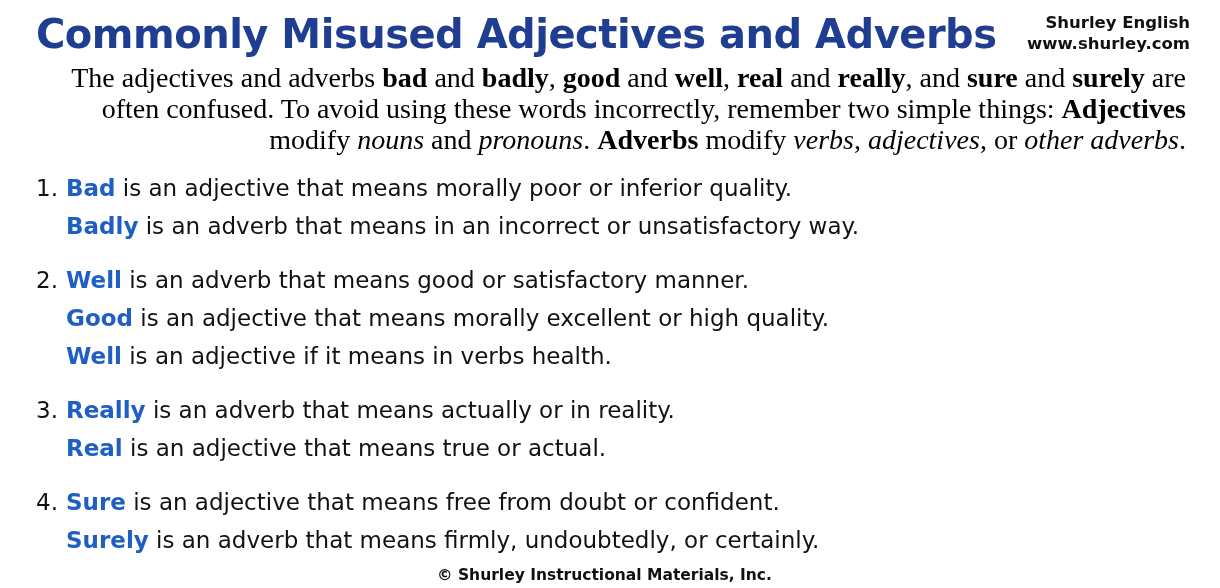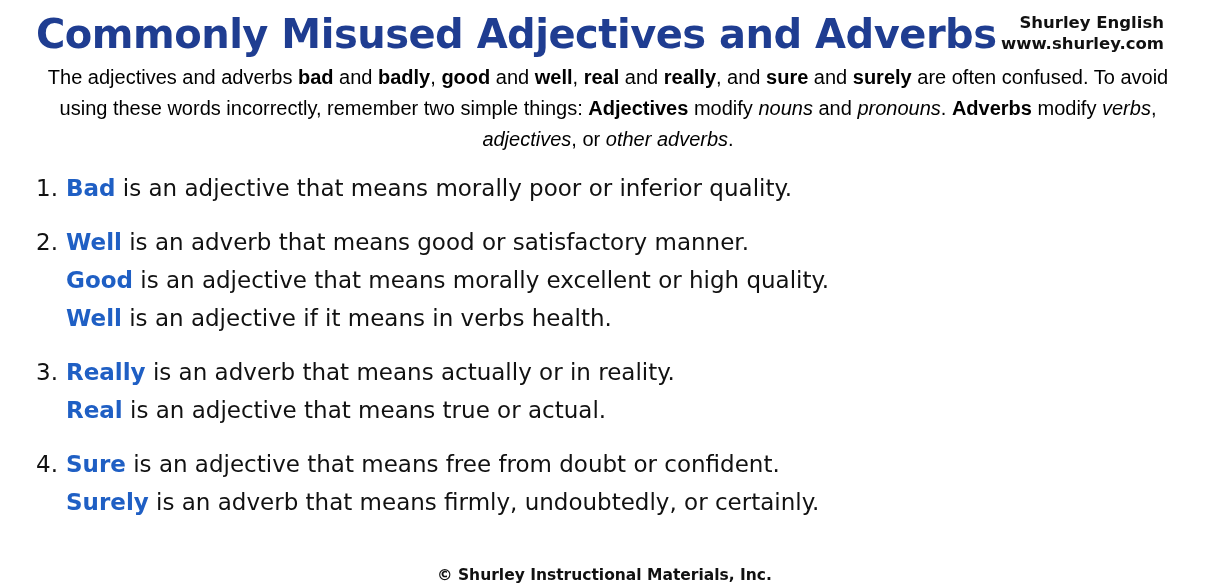--- a/index.html
+++ b/index.html
@@ -12,21 +12,21 @@
     background: #ffffff;
     font-family: "Liberation Serif", serif;
     overflow: hidden;
     position: relative;
   }
   .page {
     position: relative;
     width: 1220px;
     height: 588px;
     box-sizing: border-box;
-    padding: 4px 32px 0 22px;
+    padding: 4px 22px 0 22px;
   }
 
   
   .header-row {
     display: flex;
     align-items: flex-start;
     justify-content: space-between;
   }
   .title {
     font-family: "DejaVu Sans", sans-serif;
@@ -39,31 +39,31 @@
     margin: 4px 0 0 14px;
   }
   .brand {
     font-family: "DejaVu Sans", sans-serif;
     font-weight: bold;
     font-size: 16.5px;
     line-height: 21px;
     color: #111111;
     text-align: right;
     margin-top: 8px;
-    margin-right: 24px;
+    margin-right: 8px;
   }
 
   
   .intro {
-    font-family: Liberation Sans, sans-serif;
-    font-size: 20px;
+    font-family: Liberation Serif, serif;
+    font-size: 28px;
     line-height: 31px;
     color: #000000;
     margin: 2px 12px 0 18px;
-    text-align: center;
+    text-align: right;
   }
   .intro b { font-weight: bold; }
   .intro i { font-style: italic; }
 
   
   .list {
     margin: 14px 0 0 0;
     padding: 0;
     list-style: none;
   }
@@ -126,20 +126,21 @@
   </div>
 
   <p class="intro"><span>The adjectives and adverbs </span><b>bad</b><span> and </span><b>badly</b><span>, </span><b>good</b><span> and </span><b>well</b><span>, </span><b>real</b><span> and </span><b>really</b><span>, and </span><b>sure</b><span> and </span><b>surely</b><span> are often confused. To avoid using these words incorrectly, remember two simple things: </span><b>Adjectives</b><span> modify </span><i>nouns</i><span> and </span><i>pronouns</i><span>. </span><b>Adverbs</b><span> modify </span><i>verbs</i><span>, </span><i>adjectives</i><span>, or </span><i>other adverbs</i><span>.</span></p>
 
   <ol class="list">
 
     <li class="item">
       <div class="num">1.</div>
       <div class="lines">
         <div class="line"><span class="kw">Bad</span><span> is an adjective that means morally poor or inferior quality.</span></div>
+        <div class="line"><span class="kw">Badly</span><span> is an adverb that means in an incorrect or unsatisfactory way.</span></div>
       </div>
     </li>
 
     <li class="item">
       <div class="num">2.</div>
       <div class="lines">
         <div class="line"><span class="kw">Well</span><span> is an adverb that means good or satisfactory manner.</span></div>
         <div class="line"><span class="kw">Good</span><span> is an adjective that means morally excellent or high quality.</span></div>
         <div class="line"><span class="kw">Well</span><span> is an adjective if it means in verbs health.</span></div>
       </div>

